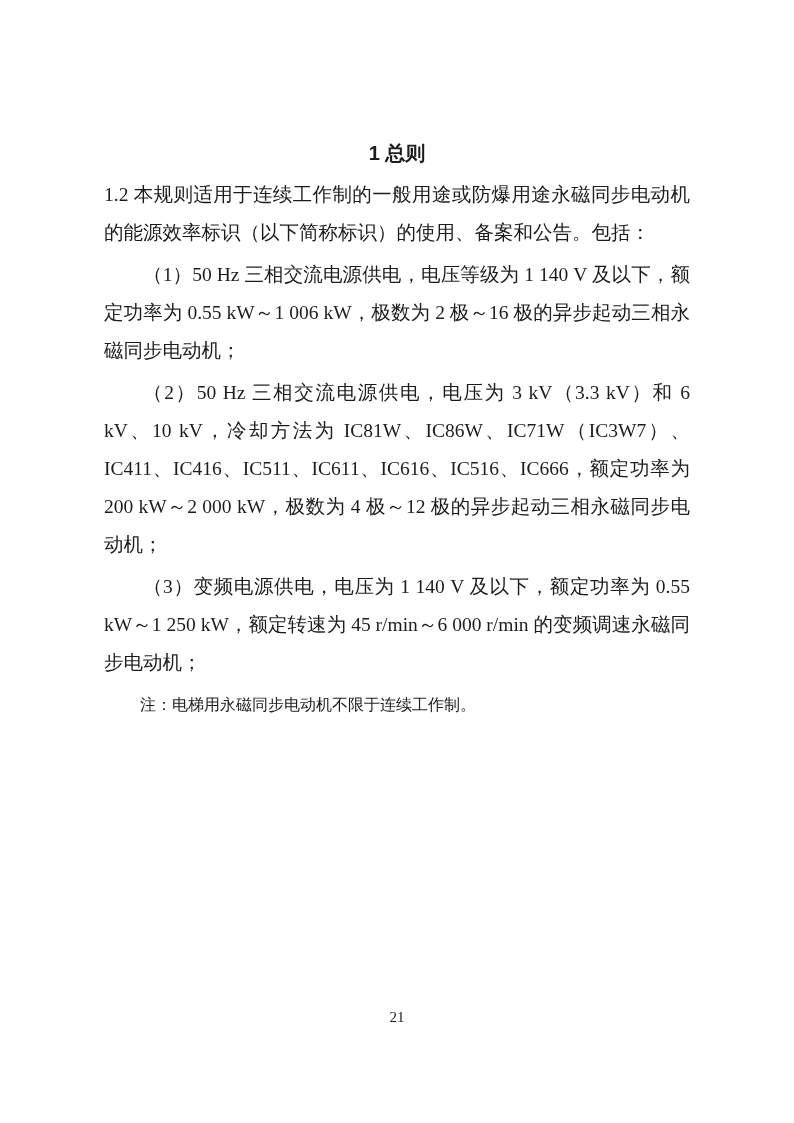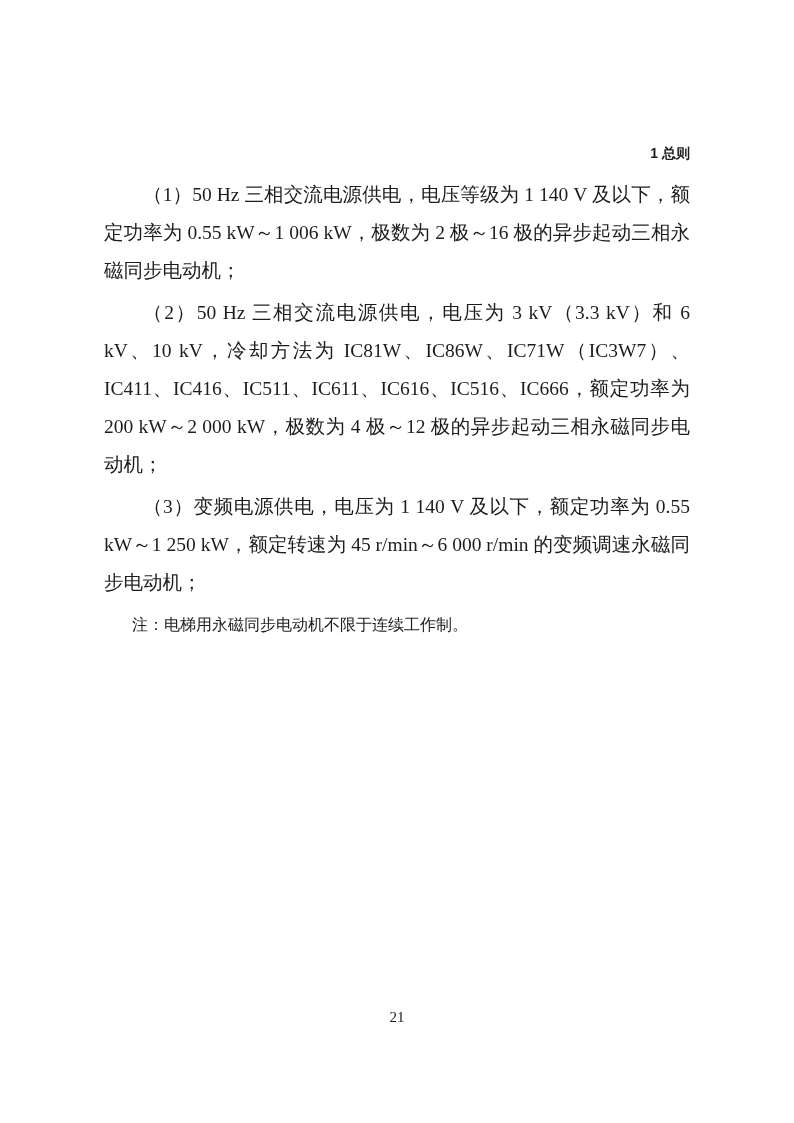--- a/index.html
+++ b/index.html
@@ -21,35 +21,35 @@
     left: 104px;
     top: 134px;
     width: 586px;
     text-align: justify;
     font-size: 19.5px;
     line-height: 38px;
   }
   .heading {
     font-family: "Liberation Sans", "DejaVu Sans", sans-serif;
     font-weight: bold;
-    font-size: 14px;
+    font-size: 20px;
     line-height: 38px;
     margin: 0 0 4px 0;
-    text-align: right;
+    text-align: center;
   }
   p.para {
     margin: 0 0 4px 0;
   }
   p.para.indent {
     text-indent: 2em;
   }
   .note {
     font-size: 16px;
     line-height: 30px;
-    margin: 8px 0 0 28px;
+    margin: 8px 0 0 36px;
     text-align: left;
   }
   .page-number {
     position: absolute;
     top: 1006px;
     left: 0;
     width: 100%;
     text-align: center;
     font-size: 15px;
     line-height: 22px;
@@ -58,20 +58,21 @@
 </style>
 </head>
 <body>
 
 <div class="page">
   <div class="content">
 
     <h2 class="heading">1 总则</h2>
 
 
+    <p class="para">1.2 本规则适用于连续工作制的一般用途或防爆用途永磁同步电动机的能源效率标识（以下简称标识）的使用、备案和公告。包括：</p>
 
     <p class="para indent">（1）50 Hz 三相交流电源供电，电压等级为 1 140 V 及以下，额定功率为 0.55 kW～1 006 kW，极数为 2 极～16 极的异步起动三相永磁同步电动机；</p>
 
     <p class="para indent">（2）50 Hz 三相交流电源供电，电压为 3 kV（3.3 kV）和 6 kV、10 kV，冷却方法为 IC81W、IC86W、IC71W（IC3W7）、IC411、IC416、IC511、IC611、IC616、IC516、IC666，额定功率为 200 kW～2 000 kW，极数为 4 极～12 极的异步起动三相永磁同步电动机；</p>
 
     <p class="para indent">（3）变频电源供电，电压为 1 140 V 及以下，额定功率为 0.55 kW～1 250 kW，额定转速为 45 r/min～6 000 r/min 的变频调速永磁同步电动机；</p>
 
 
 
     <p class="note">注：电梯用永磁同步电动机不限于连续工作制。</p>

